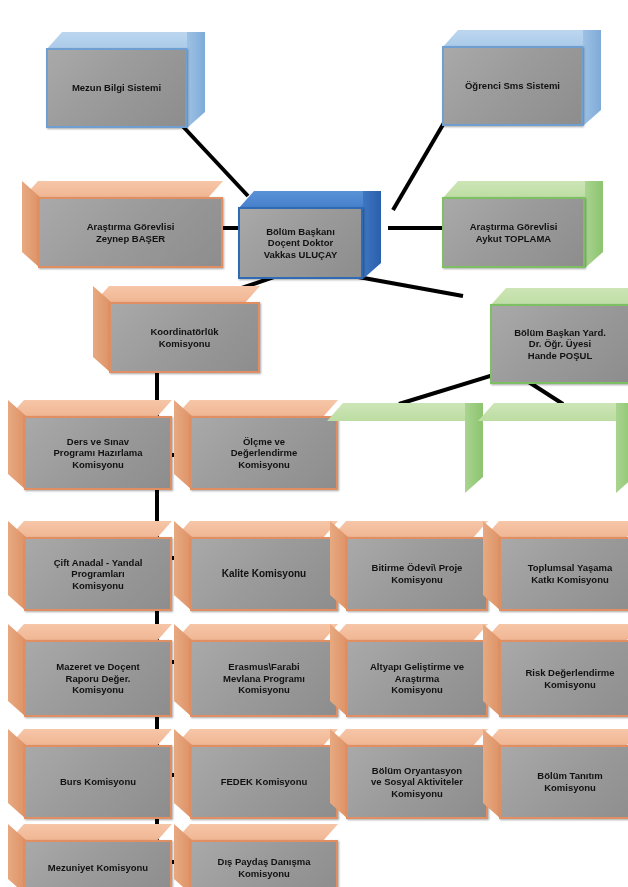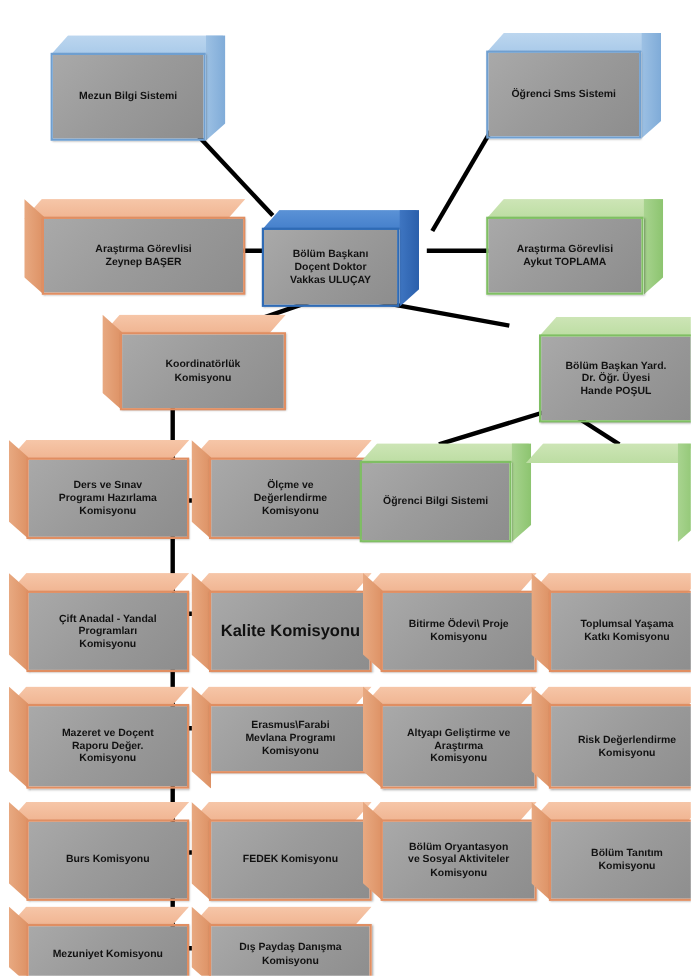--- a/index.html
+++ b/index.html
@@ -175,42 +175,39 @@
         <div class="face side" style="top: 0px; height: 90px; width: 18px; border: none; box-shadow: none; left: 0px; clip-path: polygon(0px 0px, 100% 16px, 100% 100%, 0px 74px);"></div>
         <div class="face front" style="left: 16px; top: 16px; width: 148px; height: 74px;">
           <div class="label" style="font-size: 9.5px;">Ölçme ve
 Değerlendirme
 Komisyonu</div>
         </div>
       </div>
       <div class="node c-green" style="left: 327px; top: 403px; width: 154px; height: 90px;">
         <div class="face top" style="left: 0px; top: 0px; width: 154px; height: 18px; border: none; box-shadow: none; clip-path: polygon(0px 100%, 16px 0px, 100% 0px, 138px 100%);"></div>
         <div class="face side" style="top: 0px; height: 90px; width: 18px; border: none; box-shadow: none; left: 138px; clip-path: polygon(0px 0px, 100% 0px, 100% 74px, 0px 100%);"></div>
-        <div class="face front" style="left: 0px; top: 16px; width: 138px; height: 74px;">
-          <div class="label" style="font-size: 9.5px;">Öğrenci Bilgi Sistemi</div>
-        </div>
       </div>
       <div class="node c-green" style="left: 478px; top: 403px; width: 154px; height: 90px;">
         <div class="face top" style="left: 0px; top: 0px; width: 154px; height: 18px; border: none; box-shadow: none; clip-path: polygon(0px 100%, 16px 0px, 100% 0px, 138px 100%);"></div>
         <div class="face side" style="top: 0px; height: 90px; width: 18px; border: none; box-shadow: none; left: 138px; clip-path: polygon(0px 0px, 100% 0px, 100% 74px, 0px 100%);"></div>
       </div>
       <div class="node c-orange" style="left: 8px; top: 521px; width: 164px; height: 90px;">
         <div class="face top" style="left: 0px; top: 0px; width: 164px; height: 18px; border: none; box-shadow: none; clip-path: polygon(16px 0px, 100% 0px, 148px 100%, 0px 100%);"></div>
         <div class="face side" style="top: 0px; height: 90px; width: 18px; border: none; box-shadow: none; left: 0px; clip-path: polygon(0px 0px, 100% 16px, 100% 100%, 0px 74px);"></div>
         <div class="face front" style="left: 16px; top: 16px; width: 148px; height: 74px;">
           <div class="label" style="font-size: 9.5px;">Çift Anadal - Yandal
 Programları
 Komisyonu</div>
         </div>
       </div>
       <div class="node c-orange" style="left: 174px; top: 521px; width: 164px; height: 90px;">
         <div class="face top" style="left: 0px; top: 0px; width: 164px; height: 18px; border: none; box-shadow: none; clip-path: polygon(16px 0px, 100% 0px, 148px 100%, 0px 100%);"></div>
         <div class="face side" style="top: 0px; height: 90px; width: 18px; border: none; box-shadow: none; left: 0px; clip-path: polygon(0px 0px, 100% 16px, 100% 100%, 0px 74px);"></div>
         <div class="face front" style="left: 16px; top: 16px; width: 148px; height: 74px;">
-          <div class="label" style="font-size: 15px;">Kalite Komisyonu</div>
+          <div class="label" style="font-size: 10px;">Kalite Komisyonu</div>
         </div>
       </div>
       <div class="node c-orange" style="left: 330px; top: 521px; width: 158px; height: 90px;">
         <div class="face top" style="left: 0px; top: 0px; width: 158px; height: 18px; border: none; box-shadow: none; clip-path: polygon(16px 0px, 100% 0px, 142px 100%, 0px 100%);"></div>
         <div class="face side" style="top: 0px; height: 90px; width: 18px; border: none; box-shadow: none; left: 0px; clip-path: polygon(0px 0px, 100% 16px, 100% 100%, 0px 74px);"></div>
         <div class="face front" style="left: 16px; top: 16px; width: 142px; height: 74px;">
           <div class="label" style="font-size: 9.5px;">Bitirme Ödevi\ Proje
 Komisyonu</div>
         </div>
       </div>
@@ -227,21 +224,21 @@
         <div class="face side" style="top: 0px; height: 93px; width: 18px; border: none; box-shadow: none; left: 0px; clip-path: polygon(0px 0px, 100% 16px, 100% 100%, 0px 77px);"></div>
         <div class="face front" style="left: 16px; top: 16px; width: 148px; height: 77px;">
           <div class="label" style="font-size: 9.5px;">Mazeret ve Doçent
 Raporu Değer.
 Komisyonu</div>
         </div>
       </div>
       <div class="node c-orange" style="left: 174px; top: 624px; width: 164px; height: 93px;">
         <div class="face top" style="left: 0px; top: 0px; width: 164px; height: 18px; border: none; box-shadow: none; clip-path: polygon(16px 0px, 100% 0px, 148px 100%, 0px 100%);"></div>
         <div class="face side" style="top: 0px; height: 93px; width: 18px; border: none; box-shadow: none; left: 0px; clip-path: polygon(0px 0px, 100% 16px, 100% 100%, 0px 77px);"></div>
-        <div class="face front" style="left: 16px; top: 16px; width: 148px; height: 63px;">
+        <div class="face front" style="left: 16px; top: 16px; width: 148px; height: 77px;">
           <div class="label" style="font-size: 9.5px;">Erasmus\Farabi
 Mevlana Programı
 Komisyonu</div>
         </div>
       </div>
       <div class="node c-orange" style="left: 330px; top: 624px; width: 158px; height: 93px;">
         <div class="face top" style="left: 0px; top: 0px; width: 158px; height: 18px; border: none; box-shadow: none; clip-path: polygon(16px 0px, 100% 0px, 142px 100%, 0px 100%);"></div>
         <div class="face side" style="top: 0px; height: 93px; width: 18px; border: none; box-shadow: none; left: 0px; clip-path: polygon(0px 0px, 100% 16px, 100% 100%, 0px 77px);"></div>
         <div class="face front" style="left: 16px; top: 16px; width: 142px; height: 77px;">
           <div class="label" style="font-size: 9.5px;">Altyapı Geliştirme ve

